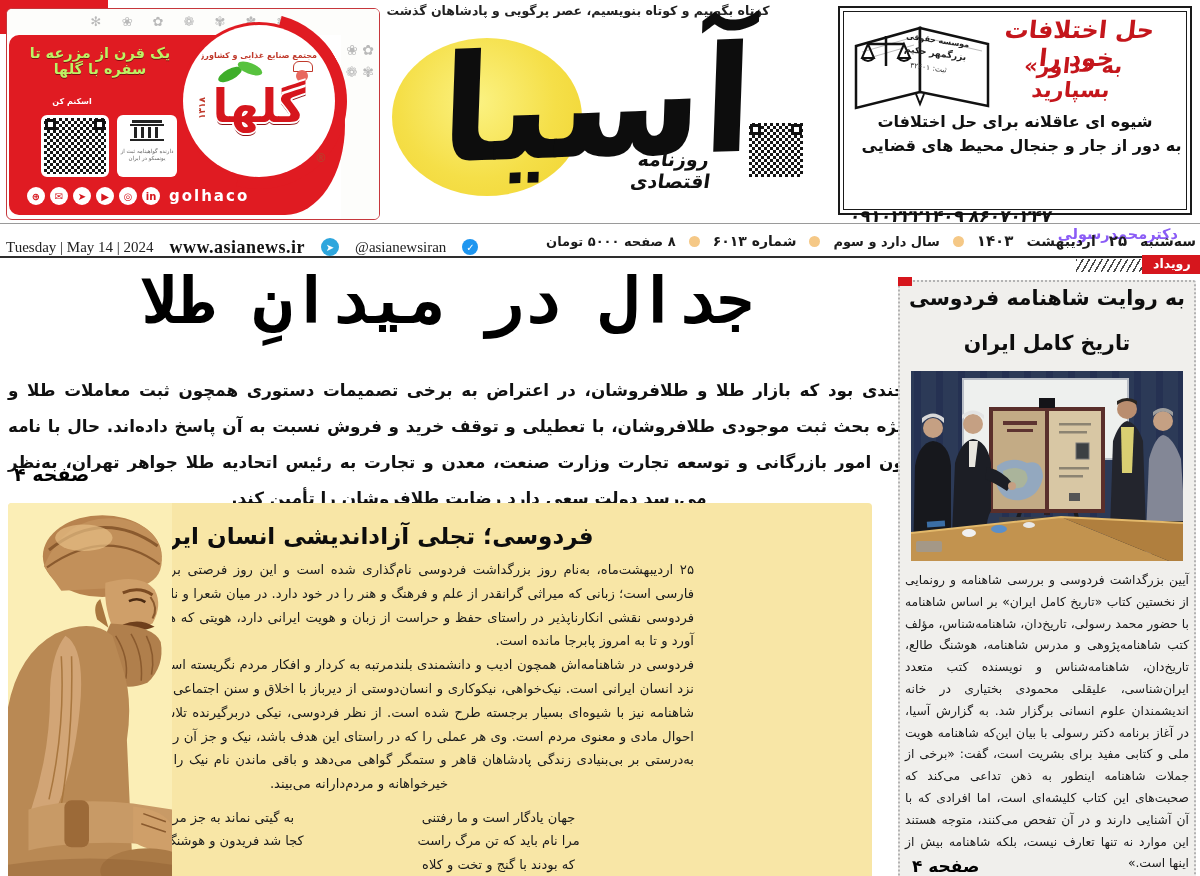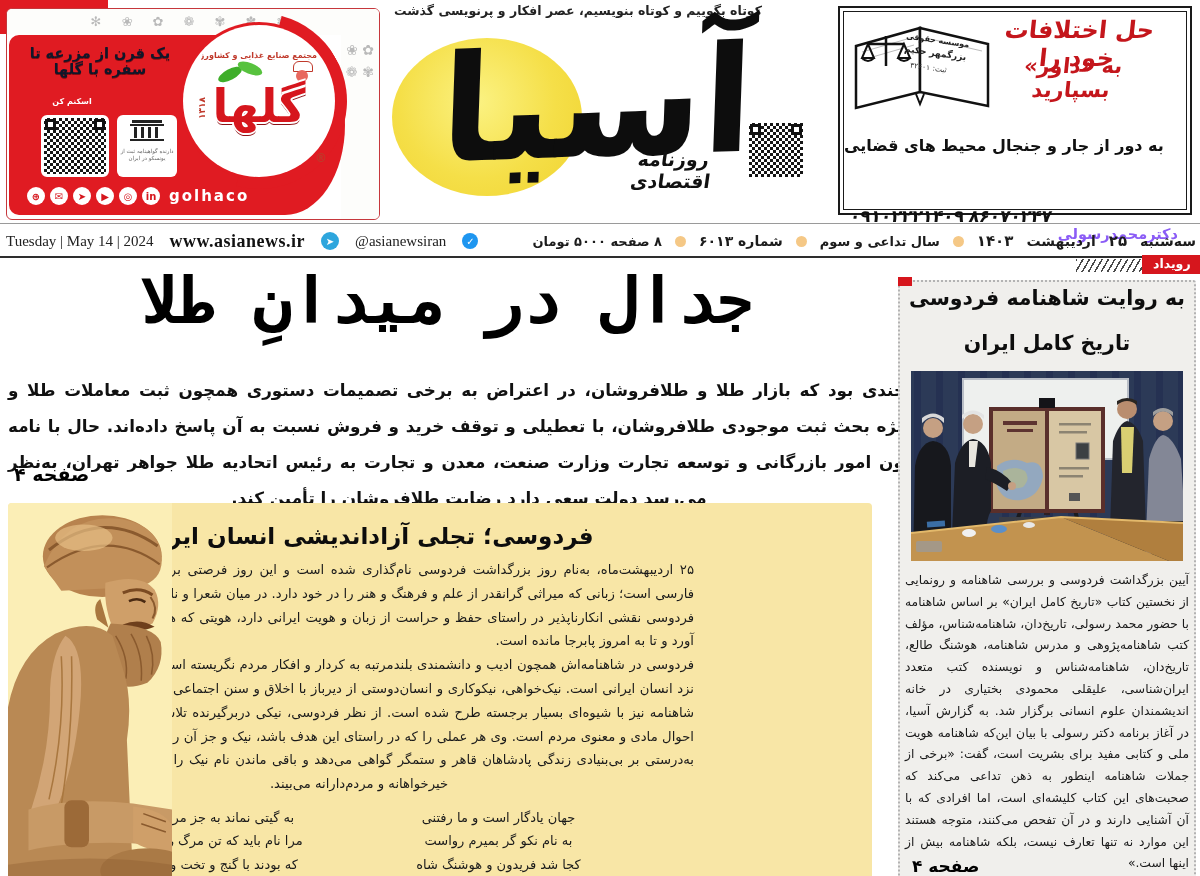--- a/index.html
+++ b/index.html
@@ -17,21 +17,21 @@
   .corner-ribbon:after{content:"";position:absolute;left:14px;top:8px;width:70px;height:10px;
         background:#fff;opacity:.85;border-radius:8px;}
   .golha{left:6px;top:8px;width:372px;height:210px;background:#fff;border:1px solid #c6373c;
         border-radius:6px;overflow:hidden;}
   .golha-band{position:absolute;left:0;top:0;width:100%;height:26px;background:#fdfdfb;
         color:#b9b9b9;font-size:13px;letter-spacing:8px;text-align:center;line-height:26px;overflow:hidden;}
   .golha-side{position:absolute;right:0;top:0;width:38px;height:100%;background:#fdfdfb;
         color:#b9b9b9;font-size:14px;line-height:22px;text-align:center;overflow:hidden;padding-top:30px;box-sizing:border-box;}
   .golha-red{position:absolute;left:2px;top:26px;width:336px;height:180px;background:#e01b22;
         border-radius:10px 60px 60px 10px / 10px 90px 90px 10px;}
-  .golha-slogan{position:absolute;right:168px;left:14px;top:10px;color:#0f172a;font-weight:bold;
+  .golha-slogan{position:absolute;right:168px;left:14px;top:10px;color:#bef264;font-weight:bold;
         font-size:14.5px;text-align:center;direction:rtl;text-shadow:0 1px 0 #7c0d11;}
   .golha-circle{position:absolute;left:176px;top:16px;width:152px;height:152px;background:#fff;
         border-radius:50%;box-shadow:0 0 0 3px #e01b22;}
   .golha-circle:before{content:"";position:absolute;inset:-12px;border:11px solid transparent;
         border-right-color:#e01b22;border-bottom-color:#e01b22;border-radius:50%;transform:rotate(-30deg);}
   .golha-brand-tagline{position:absolute;left:18px;right:18px;top:26px;color:#c0392b;
         font-size:8px;font-weight:bold;text-align:center;direction:rtl;white-space:nowrap;overflow:hidden;}
   .leaf{position:absolute;width:26px;height:11px;background:#3fae2a;border-radius:50%;}
   .leaf.l1{left:34px;top:44px;transform:rotate(-28deg);}
   .leaf.l2{left:54px;top:38px;transform:rotate(22deg);background:#57c23e;}
@@ -74,31 +74,31 @@
   .legal-t1{position:absolute;right:12px;top:8px;width:200px;text-align:center;direction:rtl;
         color:#c4161c;font-size:24px;font-weight:bold;transform:skewX(-6deg);}
   .legal-t2{position:absolute;right:28px;top:46px;width:180px;text-align:center;direction:rtl;
         color:#c4161c;font-size:21px;font-weight:bold;transform:skewX(-6deg);}
   .legal-book{position:absolute;left:8px;top:12px;}
   .legal-org1{position:absolute;left:66px;top:28px;font-size:8px;font-weight:bold;direction:rtl;color:#222;transform:rotate(8deg);}
   .legal-org2{position:absolute;left:64px;top:40px;font-size:9px;font-weight:bold;direction:rtl;color:#222;transform:rotate(8deg);}
   .legal-reg{position:absolute;left:70px;top:55px;font-size:7.5px;direction:rtl;color:#333;transform:rotate(8deg);}
   .legal-b1{position:absolute;left:0;right:0;top:104px;text-align:center;direction:rtl;
         font-size:16px;font-weight:bold;color:#111;}
-  .legal-b2{position:absolute;left:4px;right:0;top:128px;text-align:left;direction:rtl;
+  .legal-b2{position:absolute;left:13px;right:0;top:128px;text-align:center;direction:rtl;
         font-size:16px;font-weight:bold;color:#111;}
   .legal-aud{position:absolute;left:0;right:0;top:157px;text-align:center;direction:rtl;
         font-size:13px;font-weight:bold;color:#d6161d;}
   .legal-row{position:absolute;left:10px;right:12px;top:182px;display:flex;direction:rtl;
         align-items:center;justify-content:space-between;}
   .legal-name{color:#8b5cf6;font-size:14.5px;font-weight:bold;margin-top:36px;}
   .legal-ph{color:#111;font-size:17px;font-weight:bold;transform:skewX(-8deg);}
 
   
-  .dl-left{left:6px;top:226px;height:30px;display:flex;align-items:center;gap:16px;
+  .dl-left{left:6px;top:232px;height:30px;display:flex;align-items:center;gap:16px;
         font-family:"Liberation Serif","DejaVu Serif",serif;}
   .dl-date{font-size:15px;color:#222;}
   .dl-site{font-size:18px;font-weight:bold;color:#111;letter-spacing:.5px;}
   .tg-icon{width:18px;height:18px;border-radius:50%;background:#2ea6dd;color:#fff;font-size:10px;
         display:inline-flex;align-items:center;justify-content:center;font-family:"DejaVu Sans",sans-serif;}
   .dl-handle{font-size:15px;color:#222;}
   .vf-icon{width:16px;height:16px;border-radius:50%;background:#1e96f0;color:#fff;font-size:10px;
         display:inline-flex;align-items:center;justify-content:center;font-family:"DejaVu Sans",sans-serif;}
   .dl-right{right:4px;top:226px;height:30px;display:flex;direction:rtl;align-items:center;gap:13px;
         font-weight:bold;color:#1c1c1c;}
@@ -183,21 +183,21 @@
       <span class="chef">
           <span class="hat"></span>
           <span class="face"></span>
         </span>
       <div class="golha-brand">گلها</div>
       <div class="golha-year">۱۳۱۸</div>
       <div class="golha-reg">®</div>
     </div>
   </div>
 
-  <div class="abs tagline">کوتاه بگوییم و کوتاه بنویسیم، عصر افکار و پرنویسی گذشت</div>
+  <div class="abs tagline">کوتاه بگوییم و کوتاه بنویسیم، عصر پرگویی و پادشاهان گذشت</div>
   <div class="abs sun"></div>
   <div class="abs asia-title">آسیا</div>
   <div class="abs asia-sub">روزنامه اقتصادی</div>
   <div class="abs mast-qr qr"></div>
 
   <div class="abs legal">
     <div class="legal-t1">حل اختلافات خود را</div>
     <div class="legal-t2">به «داور» بسپارید</div>
     <svg class="legal-book" width="150" height="92" viewBox="0 0 150 92">
       <path d="M8,26 L72,8 L72,72 L8,88 Z" fill="#fff" stroke="#111" stroke-width="2.5"></path>
@@ -206,20 +206,21 @@
       <path d="M68,74 L72,84 L76,74" fill="none" stroke="#111" stroke-width="2"></path>
       <line x1="38" y1="16" x2="38" y2="46" stroke="#111" stroke-width="2.5"></line>
       <line x1="20" y1="24" x2="56" y2="24" stroke="#111" stroke-width="2.5"></line>
       <path d="M20,24 L14,38 L26,38 Z" fill="none" stroke="#111" stroke-width="2"></path>
       <path d="M56,24 L50,38 L62,38 Z" fill="none" stroke="#111" stroke-width="2"></path>
       <path d="M14,38 Q20,44 26,38 M50,38 Q56,44 62,38" fill="none" stroke="#111" stroke-width="2"></path>
     </svg>
     <div class="legal-org1">موسسه حقوقی</div>
     <div class="legal-org2">بزرگمهر حکیم</div>
     <div class="legal-reg">ثبت: ۳۲۶۰۱</div>
+    <div class="legal-b1">شیوه ای عاقلانه برای حل اختلافات</div>
     <div class="legal-b2">به دور از جار و جنجال محیط های قضایی</div>
     <div class="legal-row">
       <span class="legal-name">دکترمحمدرسولی</span>
       <span class="legal-ph">۸۶۰۷۰۲۴۷</span>
       <span class="legal-ph">۰۹۱۰۲۲۲۱۴۰۹</span>
     </div>
   </div>
 
   <div class="abs rule-top"></div>
   <div class="abs dl-left">
@@ -228,21 +229,21 @@
     <span class="tg-icon">➤</span>
     <span class="dl-handle">@asianewsiran</span>
     <span class="vf-icon">✓</span>
   </div>
   <div class="abs dl-right">
     <span class="md">سه‌شنبه</span>
     <span class="num">۲۵</span>
     <span class="md">اردیبهشت</span>
     <span class="num">۱۴۰۳</span>
     <span class="dot"></span>
-    <span class="sm">سال تداعی و سوم</span>
+    <span class="sm">سال دارد و سوم</span>
     <span class="dot"></span>
     <span class="md">شماره ۶۰۱۳</span>
     <span class="dot"></span>
     <span class="sm">۸ صفحه ۵۰۰۰ تومان</span>
   </div>
   <div class="abs rule-mid"></div>
 
   <div class="abs headline">جدال در میدانِ طلا</div>
   <p class="abs lead" style="margin:0;"><span class="bullet"></span><span>چندی بود که بازار طلا و طلافروشان، در اعتراض به برخی تصمیمات دستوری همچون ثبت معاملات طلا و به‌ویژه بحث ثبت موجودی طلافروشان، با تعطیلی و توقف خرید و فروش نسبت به آن پاسخ داده‌اند. حال با نامه معاون امور بازرگانی و توسعه تجارت وزارت صنعت، معدن و تجارت به رئیس اتحادیه طلا جواهر تهران، به‌نظر می‌رسد دولت سعی دارد رضایت طلافروشان را تأمین کند.</span></p>
   <div class="abs lead-ref">صفحه ۴</div>
@@ -272,21 +273,20 @@
       <path d="M132,304 L154,312 M130,314 L154,322" stroke="#8a5a2e" stroke-width="1.5" fill="none"></path>
       <ellipse cx="136" cy="360" rx="46" ry="22" fill="#aa7a46"></ellipse>
       <path d="M0,368 L160,368 L160,354 Q80,342 0,354 Z" fill="#8a5a2e" opacity="0.35"></path>
     </svg>
     <div class="panel-title">فردوسی؛ تجلی آزاداندیشی انسان ایرانی</div>
     <p class="jt">۲۵ اردیبهشت‌ماه، به‌نام روز بزرگداشت فردوسی نام‌گذاری شده است و این روز فرصتی برای پاسداشت زبان و ادب فارسی است؛ زبانی که میراثی گرانقدر از علم و فرهنگ و هنر را در خود دارد. در میان شعرا و نامداران ادب ایران، بی‌تردید فردوسی نقشی انکارناپذیر در راستای حفظ و حراست از زبان و هویت ایرانی دارد، هویتی که هجوم قبایل گوناگون را تاب آورد و تا به امروز پابرجا مانده است.</p>
     <p class="jt center-last">فردوسی در شاهنامه‌اش همچون ادیب و دانشمندی بلندمرتبه به کردار و افکار مردم نگریسته است و اثر او تجلی خردگرایی نزد انسان ایرانی است. نیک‌خواهی، نیکوکاری و انسان‌دوستی از دیرباز با اخلاق و سنن اجتماعی مردم ایران در آمیخته و در شاهنامه نیز با شیوه‌ای بسیار برجسته طرح شده است. از نظر فردوسی، نیکی دربرگیرنده تلاشی صادقانه در جهت بهبود احوال مادی و معنوی مردم است. وی هر عملی را که در راستای این هدف باشد، نیک و جز آن را زشت و ناپسند می‌داند. او به‌درستی بر بی‌بنیادی زندگی پادشاهان قاهر و ستمگر گواهی می‌دهد و باقی ماندن نام نیک را تنها در پیش گرفتن منشی خیرخواهانه و مردم‌دارانه می‌بیند.</p>
     <div class="poetry">
       <span>جهان یادگار است و ما رفتنی</span>
       <span>به گیتی نماند به جز مردمی</span>
-      <span>به نام نکو گر بمیرم رواست</span>
       <span>مرا نام باید که تن مرگ راست</span>
       <span>کجا شد فریدون و هوشنگ شاه</span>
       <span>که بودند با گنج و تخت و کلاه</span>
 
     </div>
   </div>
 
   <div class="abs hatch"></div>
   <div class="abs event-tab">رویداد</div>
   <div class="abs event-box">

